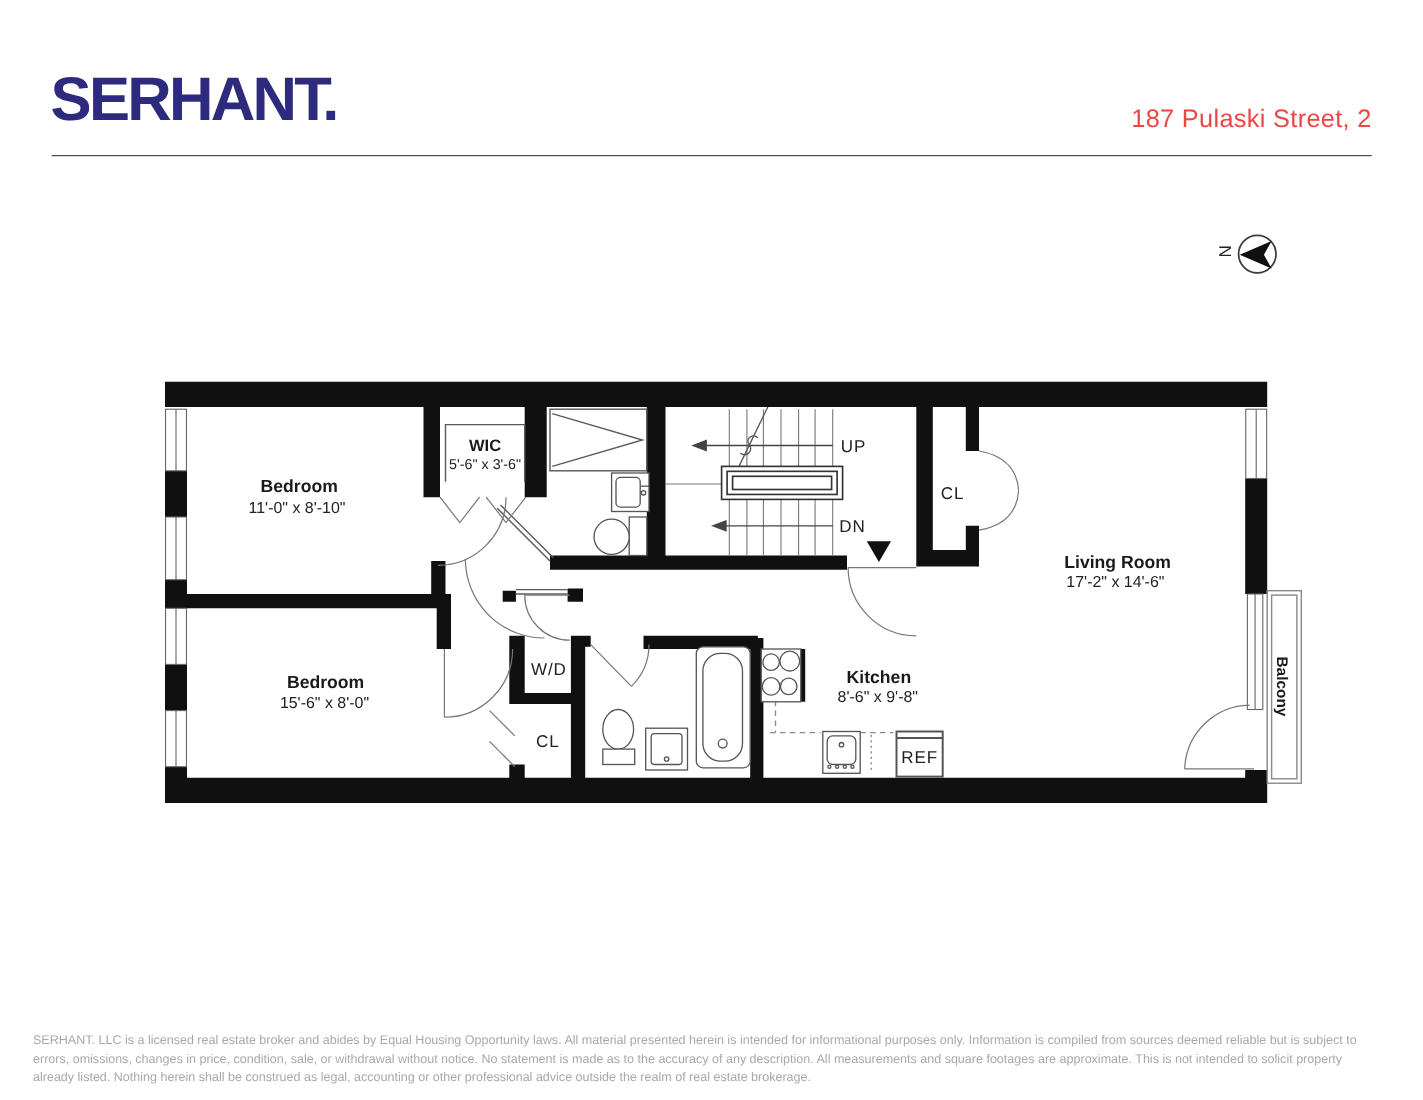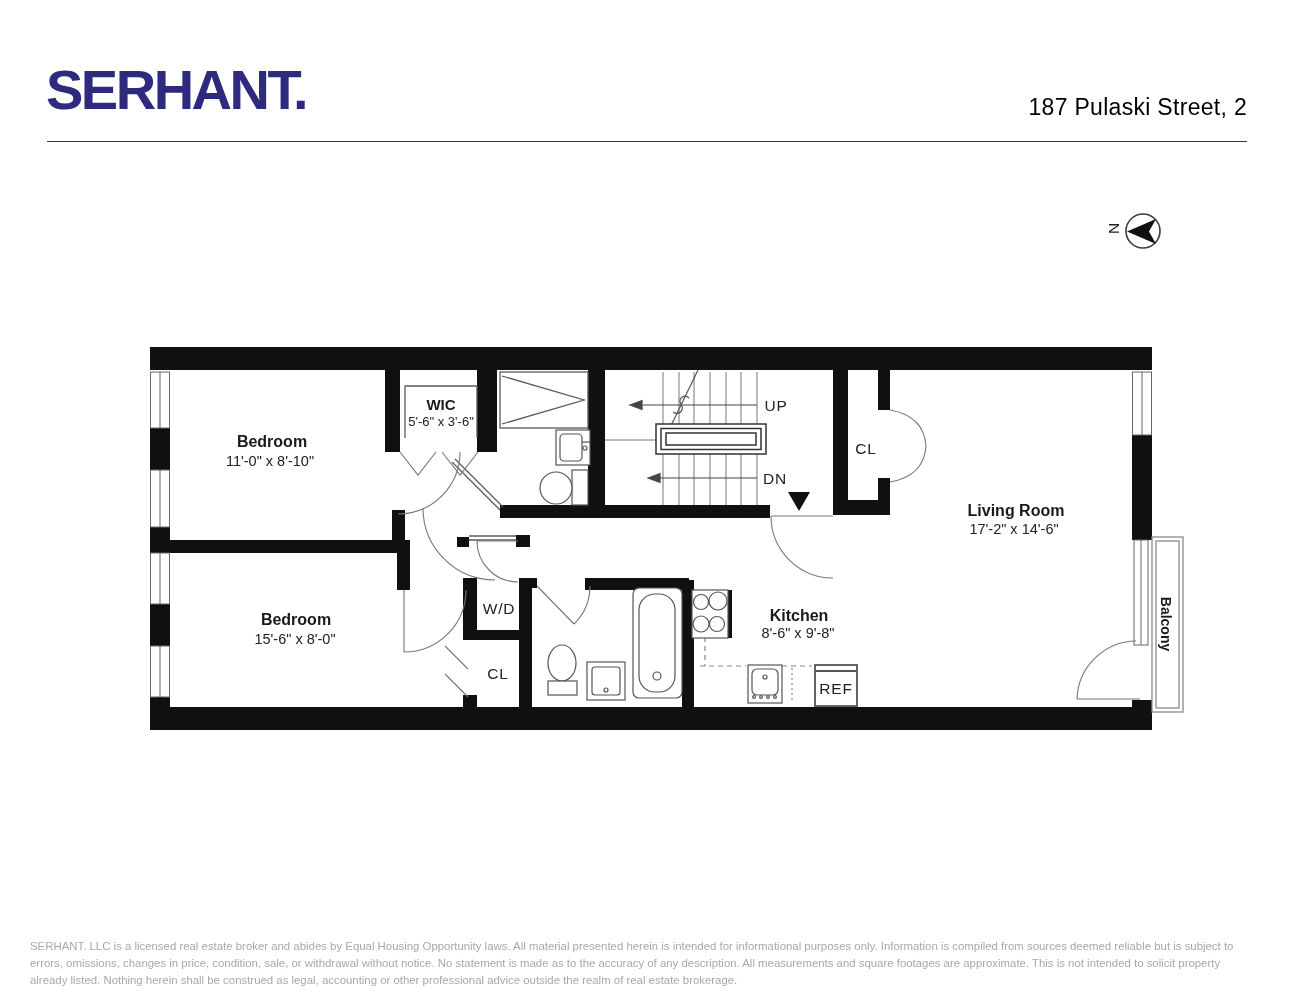--- a/index.html
+++ b/index.html
@@ -3,21 +3,21 @@
 <meta charset="utf-8">
 <style>
   :root{
     --logo:#2e2b7f; --walls:#101010; --line:#6b6b6b; --text:#1a1a1a; --muted:#a8a8a8;
   }
   html,body{margin:0;padding:0;background:#fff;}
   .page{position:relative;width:1294px;height:1000px;background:#fff;overflow:hidden;
         font-family:"Liberation Sans",sans-serif;}
   .logo{position:absolute;left:46px;top:62px;font-size:56px;font-weight:800;
         letter-spacing:-2.5px;color:var(--logo);line-height:1;}
-  .address{position:absolute;right:47px;top:94px;font-size:23px;color:#000000;
+  .address{position:absolute;right:47px;top:94px;font-size:23px;color:#ef4444;
         letter-spacing:.3px;}
   .rule{position:absolute;left:47px;top:141px;width:1200px;border-top:1.6px solid #3a3a3a;}
   .disclaimer{position:absolute;left:30px;top:927px;width:1204px;font-size:11.4px;
         line-height:1.48;color:var(--muted);}
   svg{position:absolute;left:0;top:0;}
   svg text{font-family:"Liberation Sans",sans-serif;fill:var(--text);}
   .rname{font-size:16px;font-weight:bold;}
   .rdims{font-size:14.5px;fill:#222;}
   .slabel{font-size:15.5px;letter-spacing:.8px;fill:#222;}
   .wicname{font-size:15px;font-weight:bold;}

